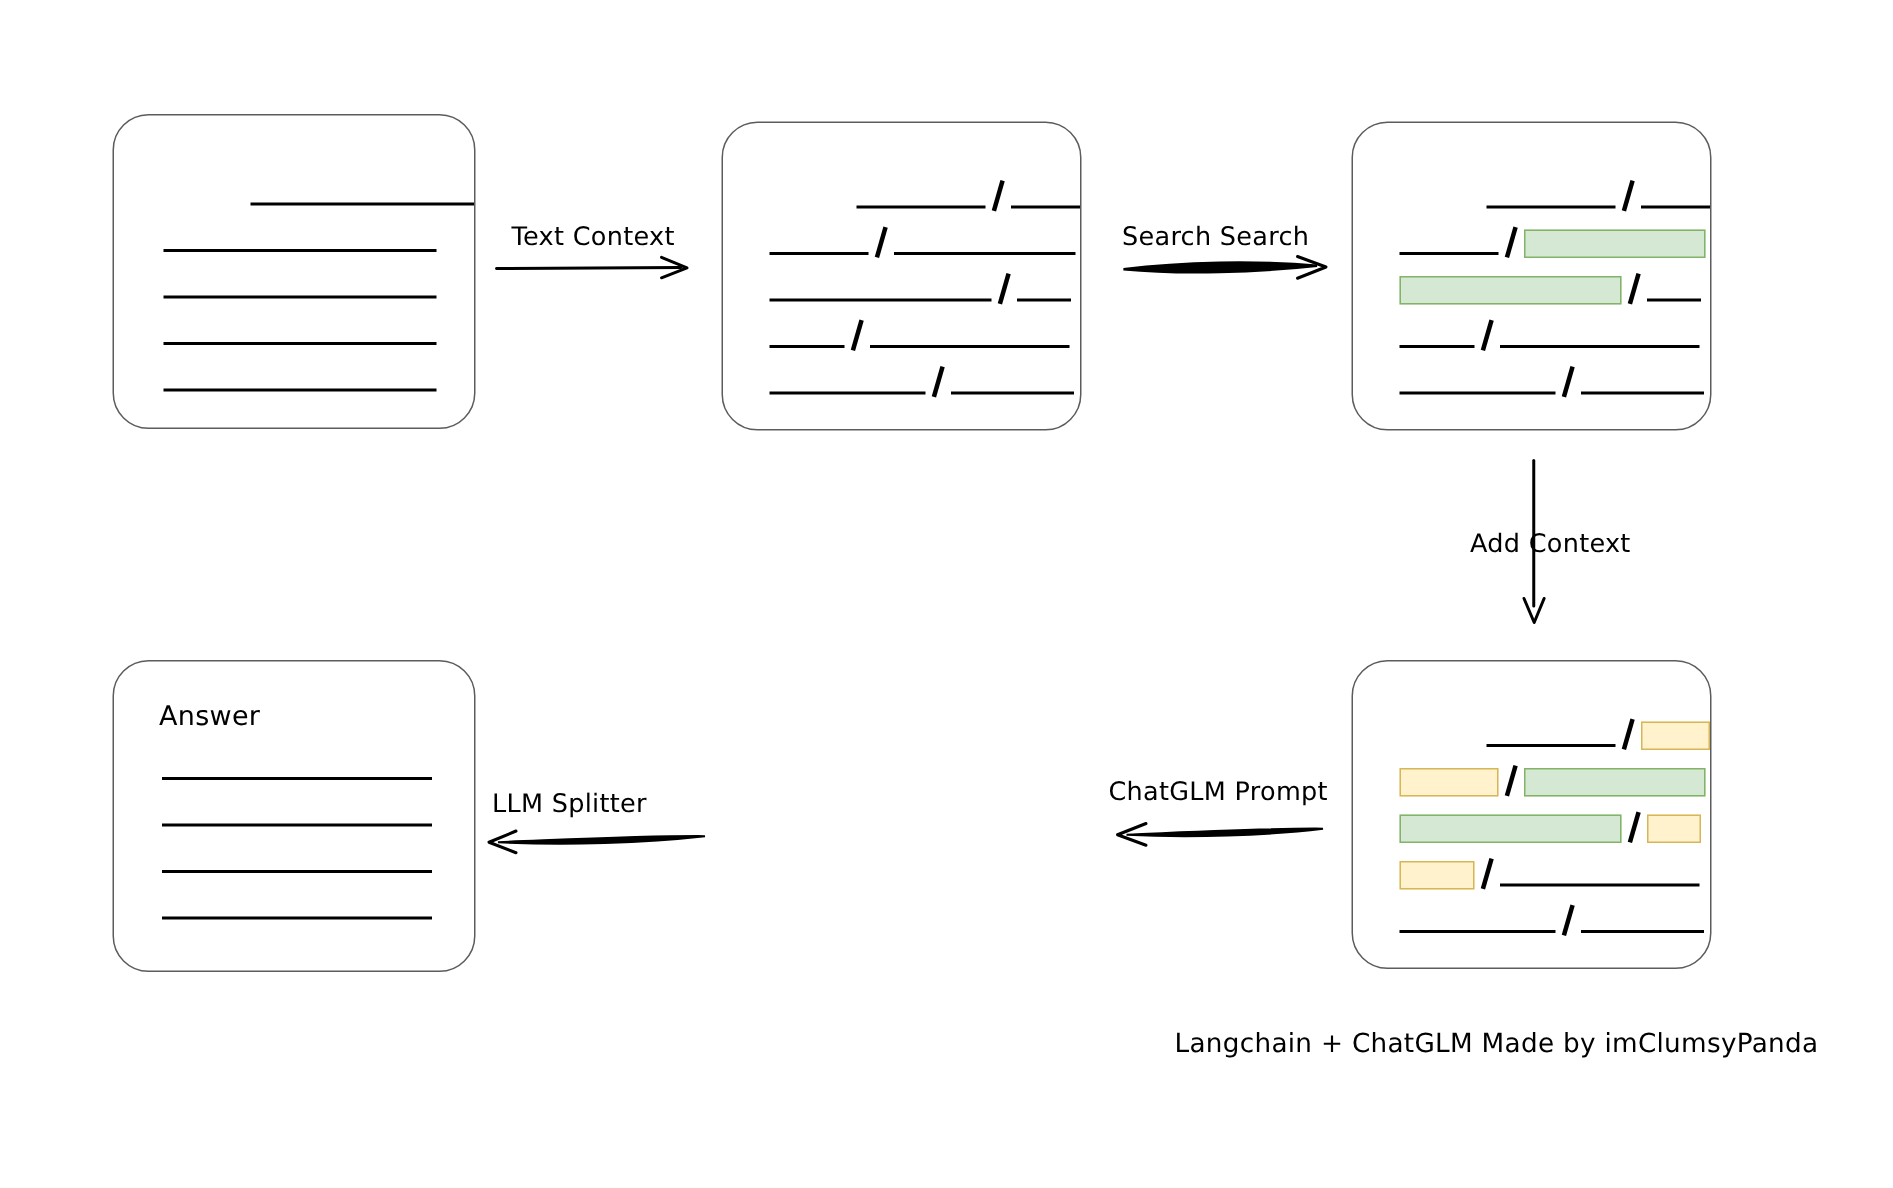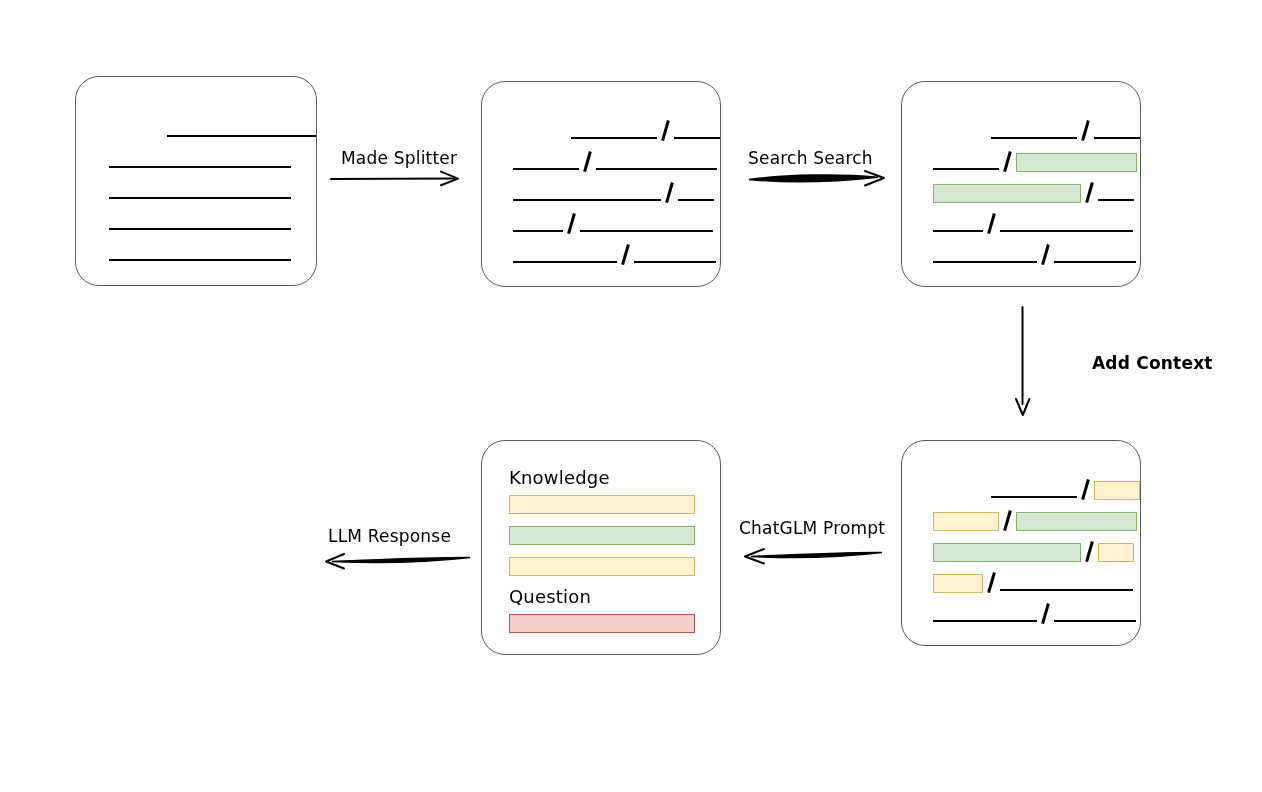--- a/index.html
+++ b/index.html
@@ -232,58 +232,64 @@
         </div>
         <div class="row" style="top: 164px; padding-left: 30px;">
           <div class="spacer" style="width: 1px;"></div>
           <div class="seg line" style="width: 104px;"></div>
           <div class="slash"></div>
           <div class="seg line" style="width: 82px;"></div>
         </div>
       </div>
   </div>
 
-  <div class="node" style="left:481px; top:440px; width:240px; height:215px;">
-    <div class="node-title" style="left:27px; top:26px;">Knowledge</div>
-    <div id="bars-knowledge">
-        <div class="seg yellow" style="position: absolute; left: 27px; top: 54px; width: 186px;"></div>
-        <div class="seg green" style="position: absolute; left: 27px; top: 85px; width: 186px;"></div>
-        <div class="seg yellow" style="position: absolute; left: 27px; top: 116px; width: 186px;"></div>
-      </div>
-    <div class="node-title" style="left:27px; top:145px;">Question</div>
-    <div id="bars-question">
-        <div class="seg red" style="position: absolute; left: 27px; top: 173px; width: 186px;"></div>
-      </div>
-  </div>
-
-
-  <div class="edge-label" style="left:341px; top:148px;">Made Splitter</div>
+
+  <div class="node" style="left:75px; top:440px; width:242px; height:208px;">
+    <div class="node-title" style="left:30px; top:26px;">Answer</div>
+    <div class="rows" id="rows-answer" style="top:62px;">
+        <div class="row" style="top: 0px; padding-left: 32px;">
+          <div class="seg line" style="width: 180px;"></div>
+        </div>
+        <div class="row" style="top: 31px; padding-left: 32px;">
+          <div class="seg line" style="width: 180px;"></div>
+        </div>
+        <div class="row" style="top: 62px; padding-left: 32px;">
+          <div class="seg line" style="width: 180px;"></div>
+        </div>
+        <div class="row" style="top: 93px; padding-left: 32px;">
+          <div class="seg line" style="width: 180px;"></div>
+        </div>
+      </div>
+  </div>
+
+  <div class="edge-label" style="left:341px; top:148px;">Text Context</div>
   <svg class="arrow" style="left:330px; top:170px;" width="140" height="18" viewBox="0 0 140 18">
     <path d="M1,9 L124,8.4" stroke="#000" stroke-width="2" fill="none" stroke-linecap="round"></path>
     <path d="M111,1.6 L128,8.6 L111,15.2" stroke="#000" stroke-width="2" fill="none" stroke-linejoin="round" stroke-linecap="round"></path>
   </svg>
 
   <div class="edge-label" style="left:748px; top:148px;">Search Search</div>
   <svg class="arrow" style="left:748px; top:168px;" width="145" height="22" viewBox="0 0 145 22">
     <path d="M1,11.5 C40,6.5 90,5.5 130,9.2 C90,13.6 40,15.2 1,11.5 Z" stroke="#000" stroke-width="1.6" fill="#000"></path>
     <path d="M117,3 L136,10 L117,17.5" stroke="#000" stroke-width="2" fill="none" stroke-linejoin="round" stroke-linecap="round"></path>
   </svg>
 
-  <div class="edge-label" style="left:1092px; top:353px;font-weight:bold;">Add Context</div>
+  <div class="edge-label" style="left:980px; top:353px;">Add Context</div>
   <svg class="arrow" style="left:1013px; top:306px;" width="20" height="112" viewBox="0 0 20 112">
     <path d="M9.5,1 L9.5,98" stroke="#000" stroke-width="2" fill="none" stroke-linecap="round"></path>
     <path d="M3,93 L9.8,109 L16.4,93" stroke="#000" stroke-width="2" fill="none" stroke-linejoin="round" stroke-linecap="round"></path>
   </svg>
 
   <div class="edge-label" style="left:739px; top:518px;">ChatGLM Prompt</div>
   <svg class="arrow" style="left:739px; top:546px;" width="145" height="20" viewBox="0 0 145 20">
     <path d="M143,6.5 C105,11 55,12.5 12,10.5 C55,8.6 105,6.2 143,6.5 Z" stroke="#000" stroke-width="1.5" fill="#000"></path>
     <path d="M25,3 L6,10.5 L25,17.5" stroke="#000" stroke-width="2" fill="none" stroke-linejoin="round" stroke-linecap="round"></path>
   </svg>
 
-  <div class="edge-label" style="left:328px; top:526px;">LLM Response</div>
+  <div class="edge-label" style="left:328px; top:526px;">LLM Splitter</div>
   <svg class="arrow" style="left:318px; top:551px;" width="155" height="20" viewBox="0 0 155 20">
     <path d="M152,6.5 C112,11 60,12.6 14,10.5 C60,8.8 112,6.2 152,6.5 Z" stroke="#000" stroke-width="1.5" fill="#000"></path>
     <path d="M26,3 L8,10.5 L26,17.5" stroke="#000" stroke-width="2" fill="none" stroke-linejoin="round" stroke-linecap="round"></path>
   </svg>
 
+  <div class="credit" style="left:783px; top:686px;">Langchain + ChatGLM Made by imClumsyPanda</div>
 
 </div>
 
 </body></html>

